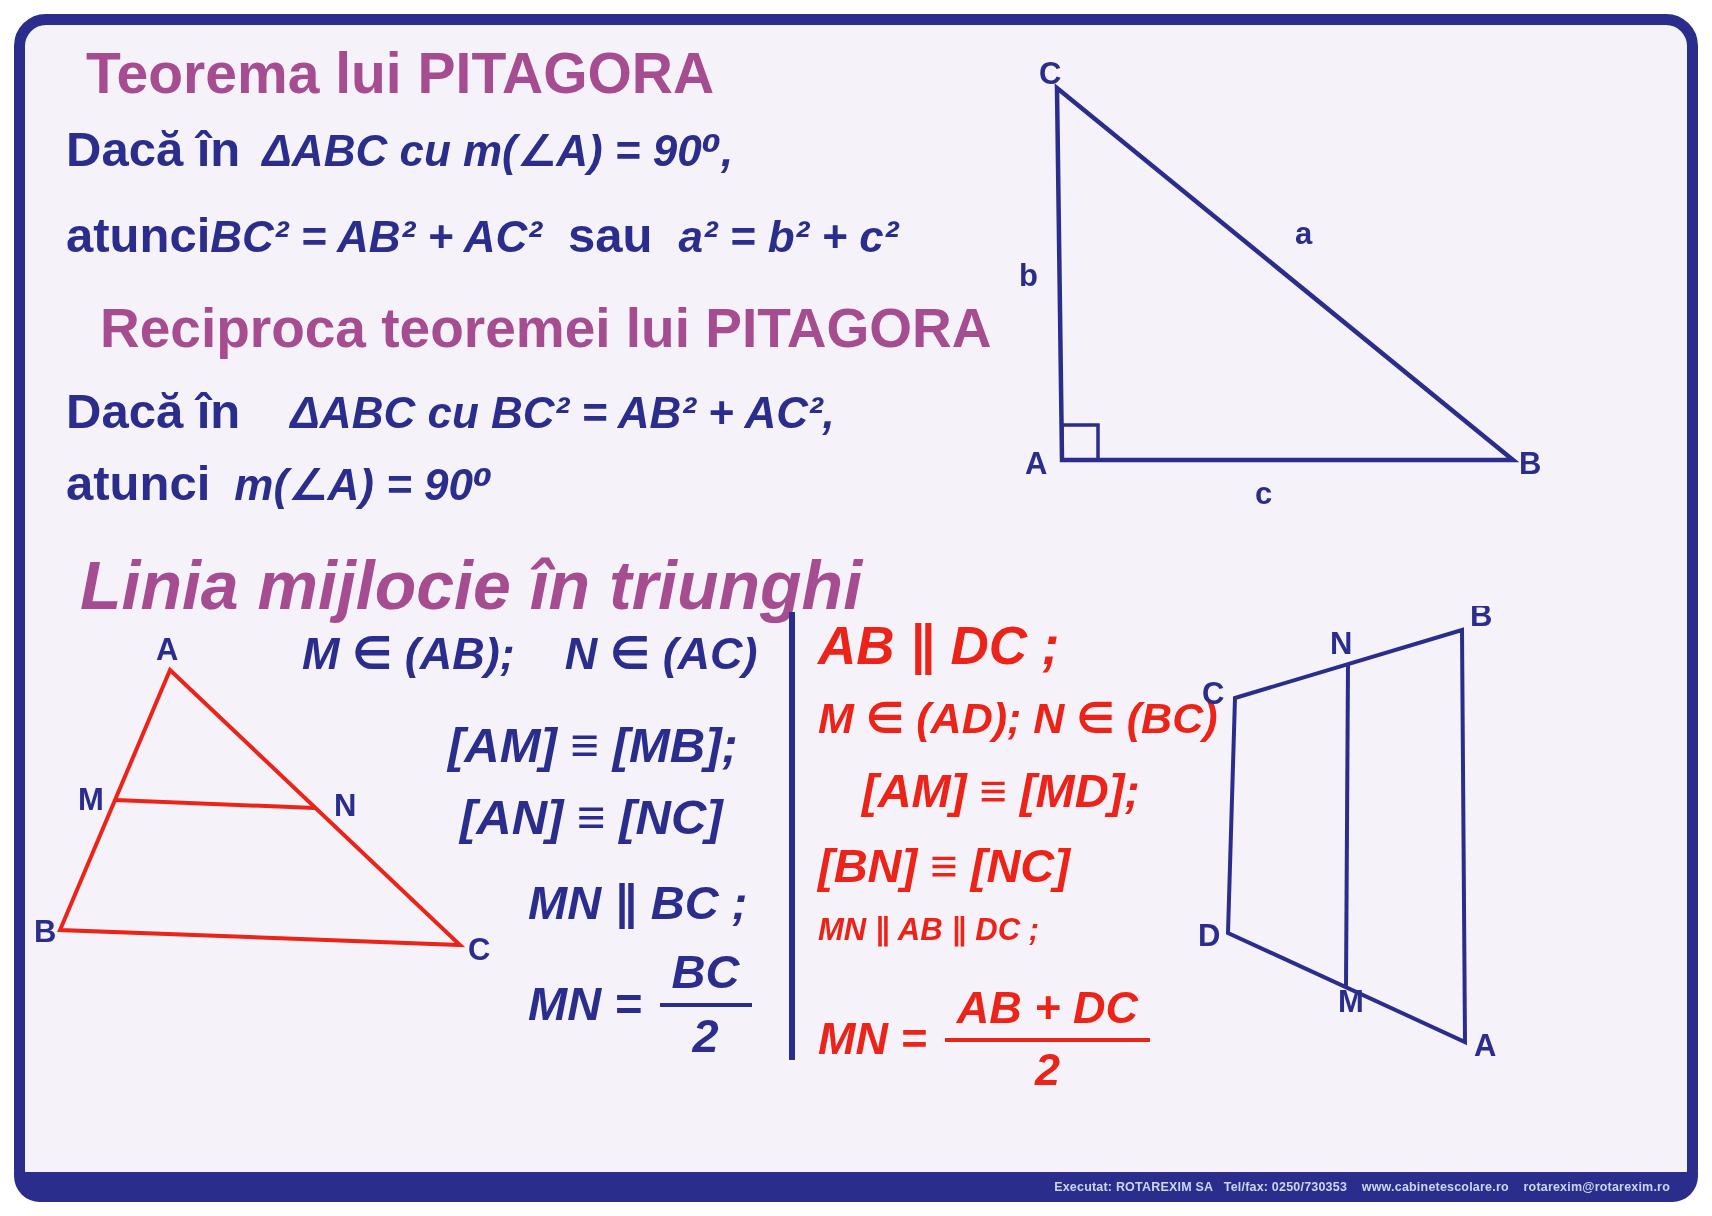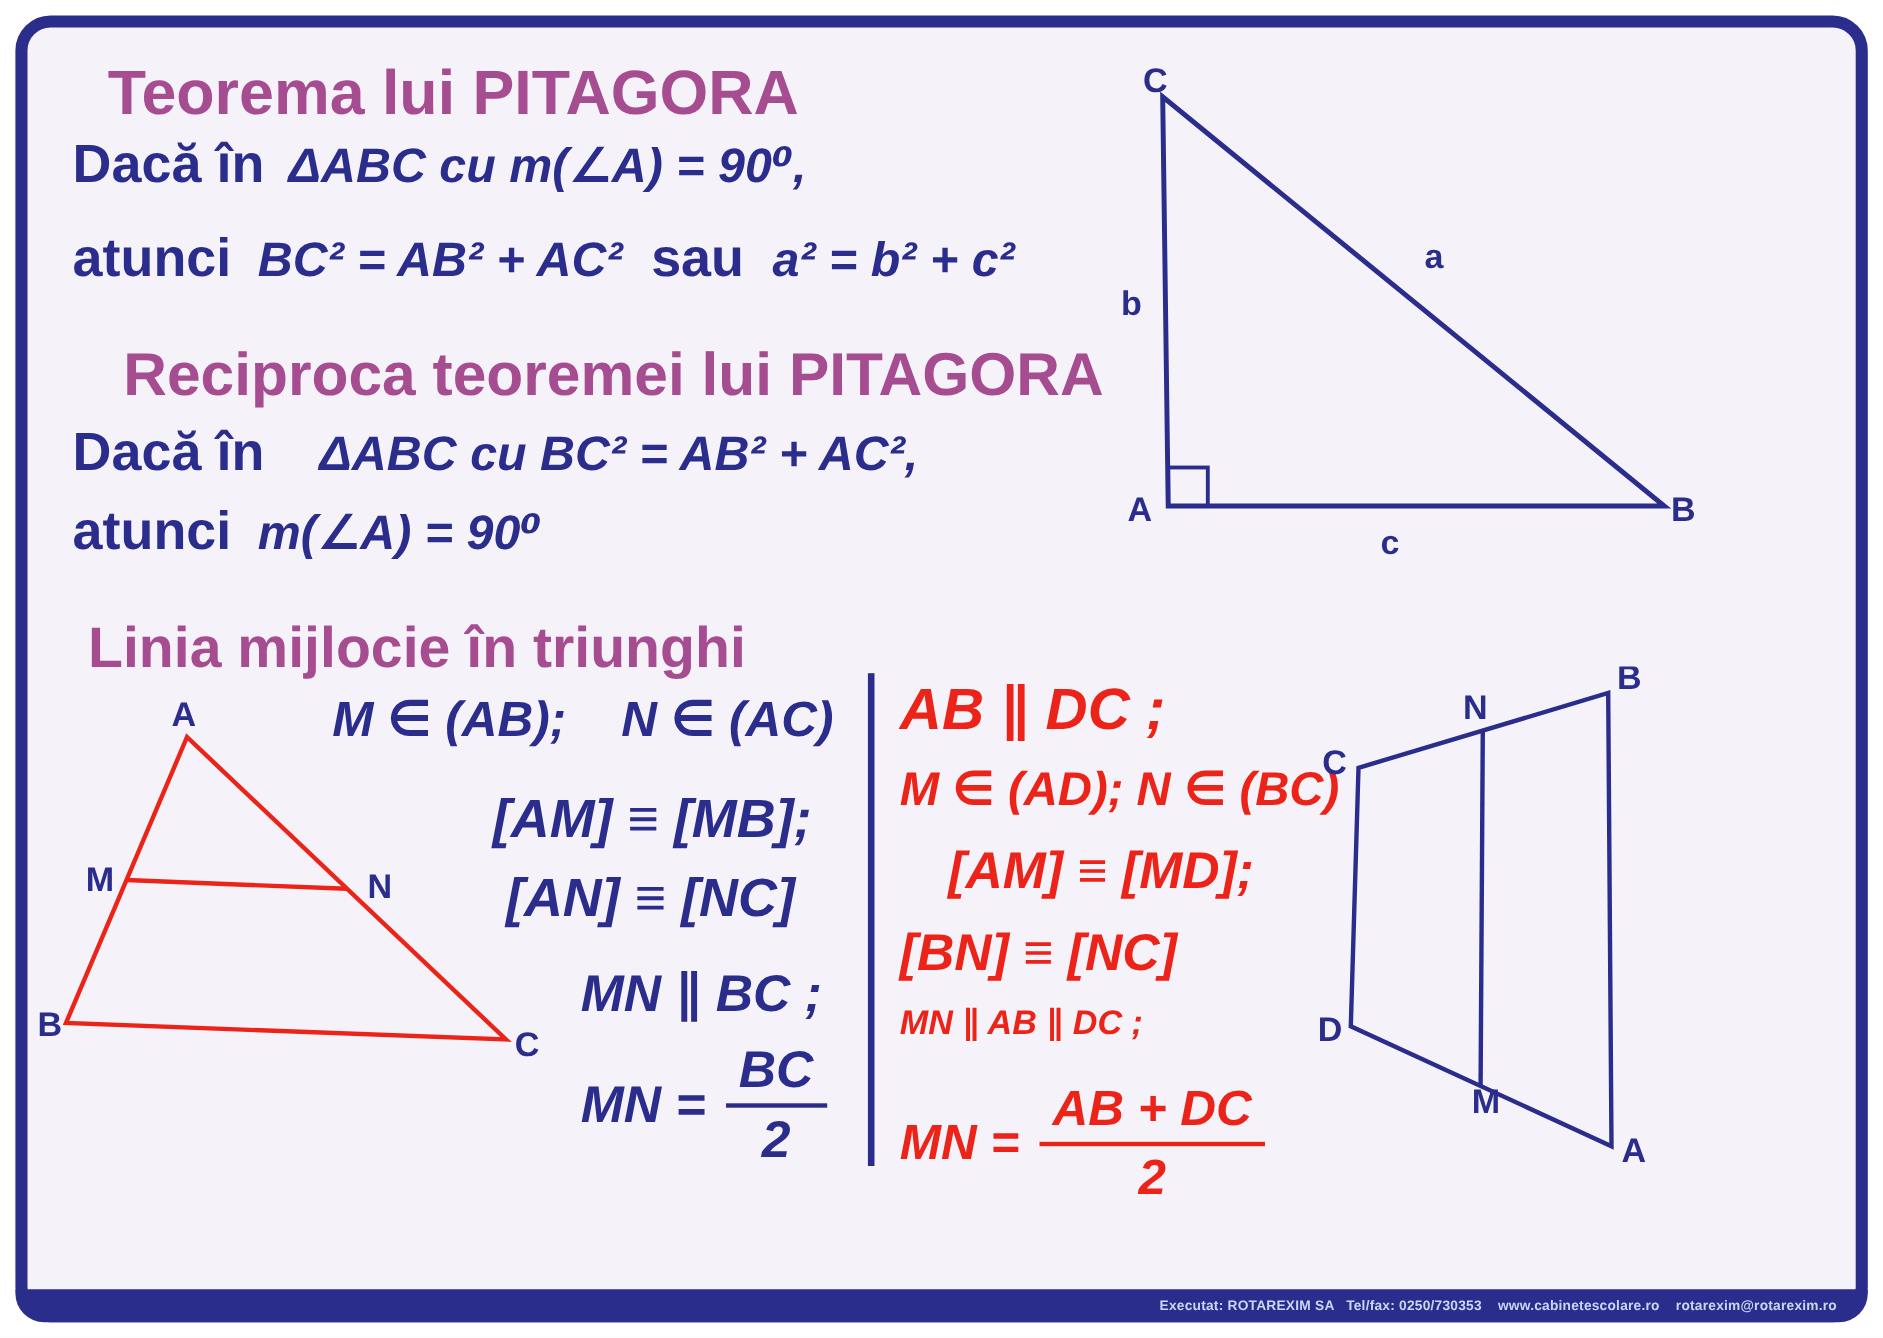--- a/index.html
+++ b/index.html
@@ -5,21 +5,21 @@
   * { box-sizing: border-box; }
   html, body { margin: 0; padding: 0; background: #ffffff; }
   body { font-family: "Liberation Sans", "DejaVu Sans", sans-serif; }
 
   .poster { position: relative; width: 1712px; height: 1216px; background: #ffffff; overflow: hidden; }
   .frame  { position: absolute; left: 14px; top: 14px; width: 1684px; height: 1188px;
             border: 11px solid #2b2d8c; border-radius: 32px; background: #f5f3f9; }
 
   .abs { position: absolute; }
 
-  .title { position: absolute; margin: 12px; font-weight: bold; color: #a64c90; white-space: pre; line-height: 1.05; }
+  .title { position: absolute; margin: 0; font-weight: bold; color: #a64c90; white-space: pre; line-height: 1.05; }
 
   .line { position: absolute; display: flex; align-items: baseline; white-space: pre; line-height: 1.05; }
   .line.center-line { align-items: center; }
 
   .upright { font-weight: bold; color: #2b2d8c; font-style: normal; }
   .math    { font-weight: bold; font-style: italic; color: #2b2d8c; }
   .redtxt  { color: #ec2318; }
 
   .frac { display: inline-flex; flex-direction: column; align-items: center; line-height: 1.15; }
   .frac .num { border-bottom: 4px solid currentColor; padding: 0 12px 4px; }
@@ -46,21 +46,21 @@
 
   <h1 class="title" style="left:86px; top:44px; font-size:57px;">Teorema lui PITAGORA</h1>
 
   <div class="line" style="left:66px; top:124px;">
     <span class="upright" style="font-size:49px;">Dacă în</span>
     <span class="math" style="font-size:44px; margin-left:22px;">ΔABC cu m(∠A) = 90⁰,</span>
   </div>
 
   <div class="line" style="left:66px; top:210px;">
     <span class="upright" style="font-size:49px;">atunci</span>
-    <span class="math" style="font-size:44px; margin-left:24px;">BC² = AB² + AC²</span>
+    <span class="math" style="font-size:44px; ">BC² = AB² + AC²</span>
     <span class="upright" style="font-size:49px; margin-left:26px;">sau</span>
     <span class="math" style="font-size:44px; margin-left:26px;">a² = b² + c²</span>
   </div>
 
   <h1 class="title" style="left:100px; top:300px; font-size:55px;">Reciproca teoremei lui PITAGORA</h1>
 
   <div class="line" style="left:66px; top:386px;">
     <span class="upright" style="font-size:49px;">Dacă în</span>
     <span class="math" style="font-size:44px; margin-left:50px;font-style:italic;">ΔABC cu BC² = AB² + AC²,</span>
   </div>
@@ -74,21 +74,21 @@
     <polygon class="shape-navy" points="52,30 57,402 508,402"></polygon>
     <rect class="shape-navy-thin" x="57" y="367" width="36" height="35"></rect>
     <text x="34" y="26">C</text>
     <text x="20" y="416">A</text>
     <text x="514" y="416">B</text>
     <text x="14" y="228">b</text>
     <text x="290" y="186">a</text>
     <text x="250" y="446">c</text>
   </svg>
 
-  <h1 class="title" style="left:68px; top:550px; font-size:52px;">Linia mijlocie în triunghi</h1>
+  <h1 class="title" style="left:80px; top:550px; font-size:68px;font-style:italic;">Linia mijlocie în triunghi</h1>
 
   <svg class="abs" style="left:28px; top:638px;" width="490" height="340" viewBox="0 0 490 340">
     <polygon class="shape-red" points="142,32 32,292 432,307"></polygon>
     <line class="shape-red" x1="87" y1="162" x2="287" y2="170"></line>
     <text x="128" y="22">A</text>
     <text x="6" y="304">B</text>
     <text x="440" y="322">C</text>
     <text x="50" y="172">M</text>
     <text x="306" y="178">N</text>
   </svg>

